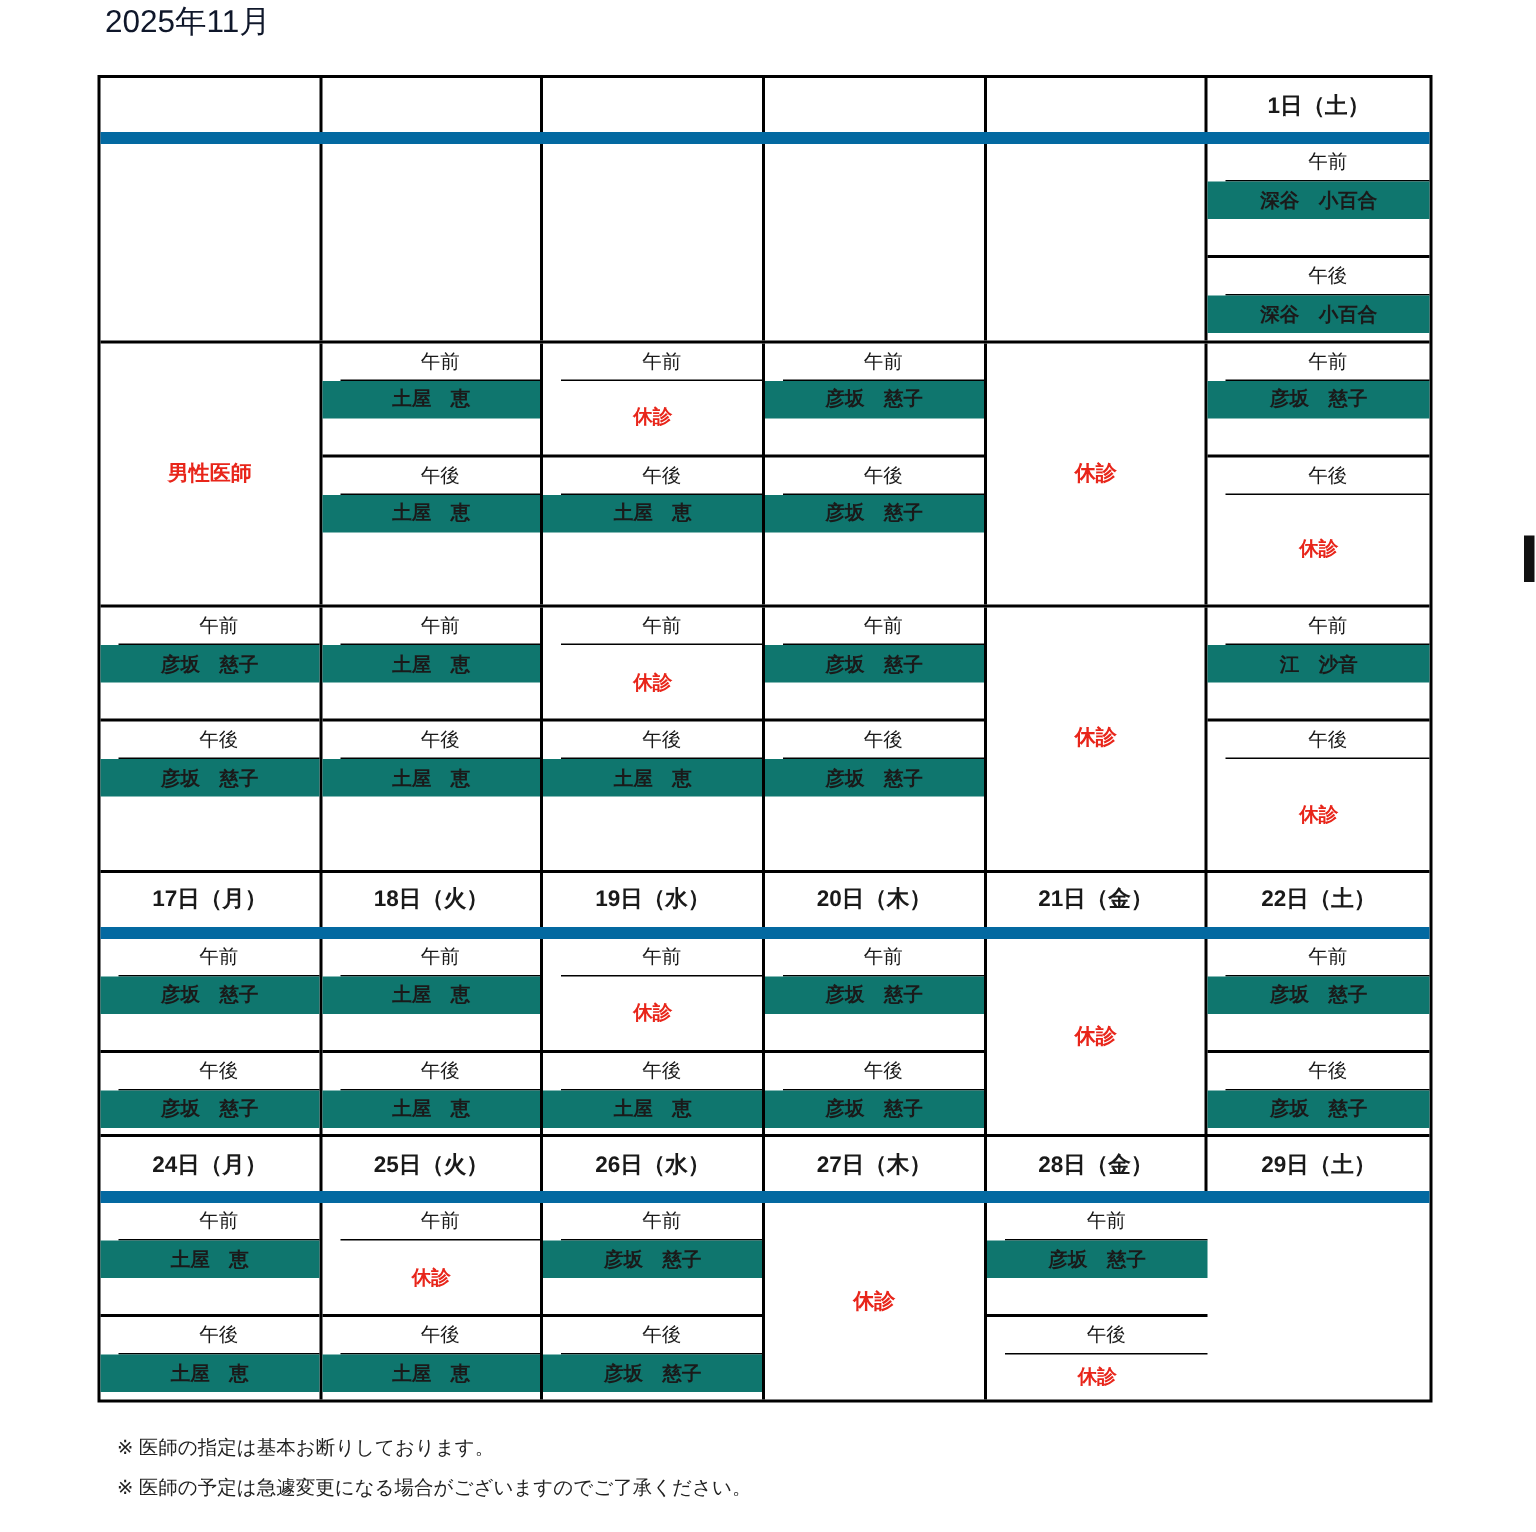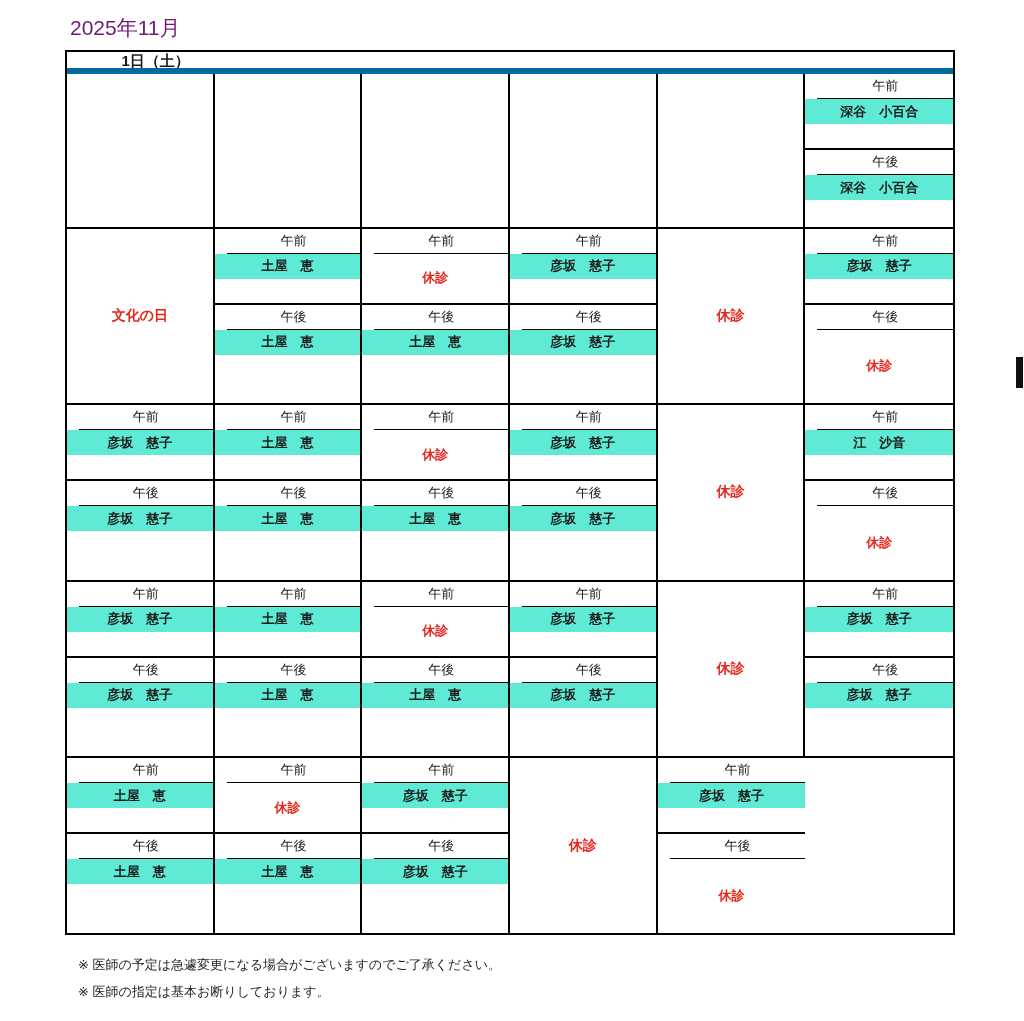--- a/index.html
+++ b/index.html
@@ -1,45 +1,45 @@
 <!DOCTYPE html>
 <html><head>
 <meta charset="utf-8">
 <style>
   * { margin:0; padding:0; box-sizing:border-box; }
   html,body { background:#ffffff; }
   .page {
     position:relative; width:1024px; height:1021px; background:#ffffff;
     font-family:"Liberation Sans","DejaVu Sans",sans-serif; color:#1a1a1a; overflow:hidden;
   }
-  .title { position:absolute; left:70px; top:14px; font-size:21px; font-weight:400; color:#701a75; }
+  .title { position:absolute; left:70px; top:0; font-size:21px; font-weight:400; color:#0f172a; }
 
   .calendar {
     position:absolute; left:65px; top:50px; width:890px; height:885px;
     border:2px solid #000; display:flex; flex-direction:column; background:#fff;
   }
   .week { flex:1; display:flex; flex-direction:column; border-bottom:2px solid #000; }
   .week:last-child { border-bottom:none; }
 
-  .date-row { height:22px; display:grid; grid-template-columns:repeat(5,1fr); border-bottom:6px solid #0369a1; }
+  .date-row { height:44px; display:grid; grid-template-columns:repeat(6,1fr); border-bottom:8px solid #0369a1; }
   .date-cell {
     display:flex; align-items:center; justify-content:center;
     font-size:15px; font-weight:700; border-right:2px solid #000; white-space:nowrap;
   }
   .date-cell:last-child { border-right:none; }
 
   .body-row { flex:1; display:grid; grid-template-columns:repeat(6,1fr); }
   .day-body { border-right:2px solid #000; display:flex; flex-direction:column; }
   .day-body:last-child { border-right:none; }
   .day-body.center { align-items:center; justify-content:center; }
 
   .half-am { height:76px; border-bottom:2px solid #000; display:flex; flex-direction:column; }
   .half-pm { flex:1; display:flex; flex-direction:column;text-align:center; }
   .slot-label { height:25px; border-bottom:1px solid #000; display:flex; align-items:center; justify-content:center; font-size:13px; color:#1a1a1a;margin-left:12px; }
-  .name-band { height:25px; background:#5eead4; display:flex; align-items:center; justify-content:center; font-size:13px; font-weight:700; white-space:nowrap; }
+  .name-band { height:25px; background:#0f766e; display:flex; align-items:center; justify-content:center; font-size:13px; font-weight:700; white-space:nowrap; }
   .gap { flex:1; }
   .closed-area { flex:1; display:flex; align-items:center; justify-content:center; color:#e8251a; font-size:13px; font-weight:700; }
   .closed-big { color:#e8251a; font-size:14px; font-weight:700; }
   .holiday-text { color:#e8251a; font-size:14px; font-weight:700; }
 
   .notes { position:absolute; left:78px; top:955px; }
   .note { font-size:13px; color:#222; height:27px; line-height:20px; white-space:nowrap; }
 
   .legend { position:absolute; left:733px; top:952px; }
   .legend-row { display:flex; align-items:center; height:25px; }
@@ -84,21 +84,21 @@
             <div class="name-band">深谷　小百合</div>
             <div class="gap"></div>
           </div>
         </div>
       </div>
     </div>
 
     <div class="week">
       <div class="body-row">
         <div class="day-body center">
-          <div class="holiday-text">文化の日</div>
+          <div class="holiday-text">男性医師</div>
         </div>
         <div class="day-body">
           <div class="half-am">
             <div class="slot-label">午前</div>
             <div class="name-band">土屋　恵</div>
             <div class="gap"></div>
           </div>
           <div class="half-pm">
             <div class="slot-label">午後</div>
             <div class="name-band">土屋　恵</div>
@@ -205,20 +205,28 @@
           </div>
           <div class="half-pm">
             <div class="slot-label">午後</div>
             <div class="closed-area">休診</div>
           </div>
         </div>
       </div>
     </div>
 
     <div class="week">
+      <div class="date-row">
+        <div class="date-cell">17日（月）</div>
+        <div class="date-cell">18日（火）</div>
+        <div class="date-cell">19日（水）</div>
+        <div class="date-cell">20日（木）</div>
+        <div class="date-cell">21日（金）</div>
+        <div class="date-cell">22日（土）</div>
+      </div>
       <div class="body-row">
         <div class="day-body">
           <div class="half-am">
             <div class="slot-label">午前</div>
             <div class="name-band">彦坂　慈子</div>
             <div class="gap"></div>
           </div>
           <div class="half-pm">
             <div class="slot-label">午後</div>
             <div class="name-band">彦坂　慈子</div>
@@ -272,20 +280,28 @@
           <div class="half-pm">
             <div class="slot-label">午後</div>
             <div class="name-band">彦坂　慈子</div>
             <div class="gap"></div>
           </div>
         </div>
       </div>
     </div>
 
     <div class="week">
+      <div class="date-row">
+        <div class="date-cell">24日（月）</div>
+        <div class="date-cell">25日（火）</div>
+        <div class="date-cell">26日（水）</div>
+        <div class="date-cell">27日（木）</div>
+        <div class="date-cell">28日（金）</div>
+        <div class="date-cell">29日（土）</div>
+      </div>
       <div class="body-row">
         <div class="day-body">
           <div class="half-am">
             <div class="slot-label">午前</div>
             <div class="name-band">土屋　恵</div>
             <div class="gap"></div>
           </div>
           <div class="half-pm">
             <div class="slot-label">午後</div>
             <div class="name-band">土屋　恵</div>
@@ -328,19 +344,19 @@
             <div class="slot-label">午後</div>
             <div class="closed-area">休診</div>
           </div>
         </div>
       </div>
     </div>
 
   </div>
 
   <div class="notes">
+    <div class="note">※ 医師の指定は基本お断りしております。</div>
     <div class="note">※ 医師の予定は急遽変更になる場合がございますのでご了承ください。</div>
-    <div class="note">※ 医師の指定は基本お断りしております。</div>
   </div>
 
 
   <div class="edge-artifact"></div>
 </div>
 
 </body></html>

